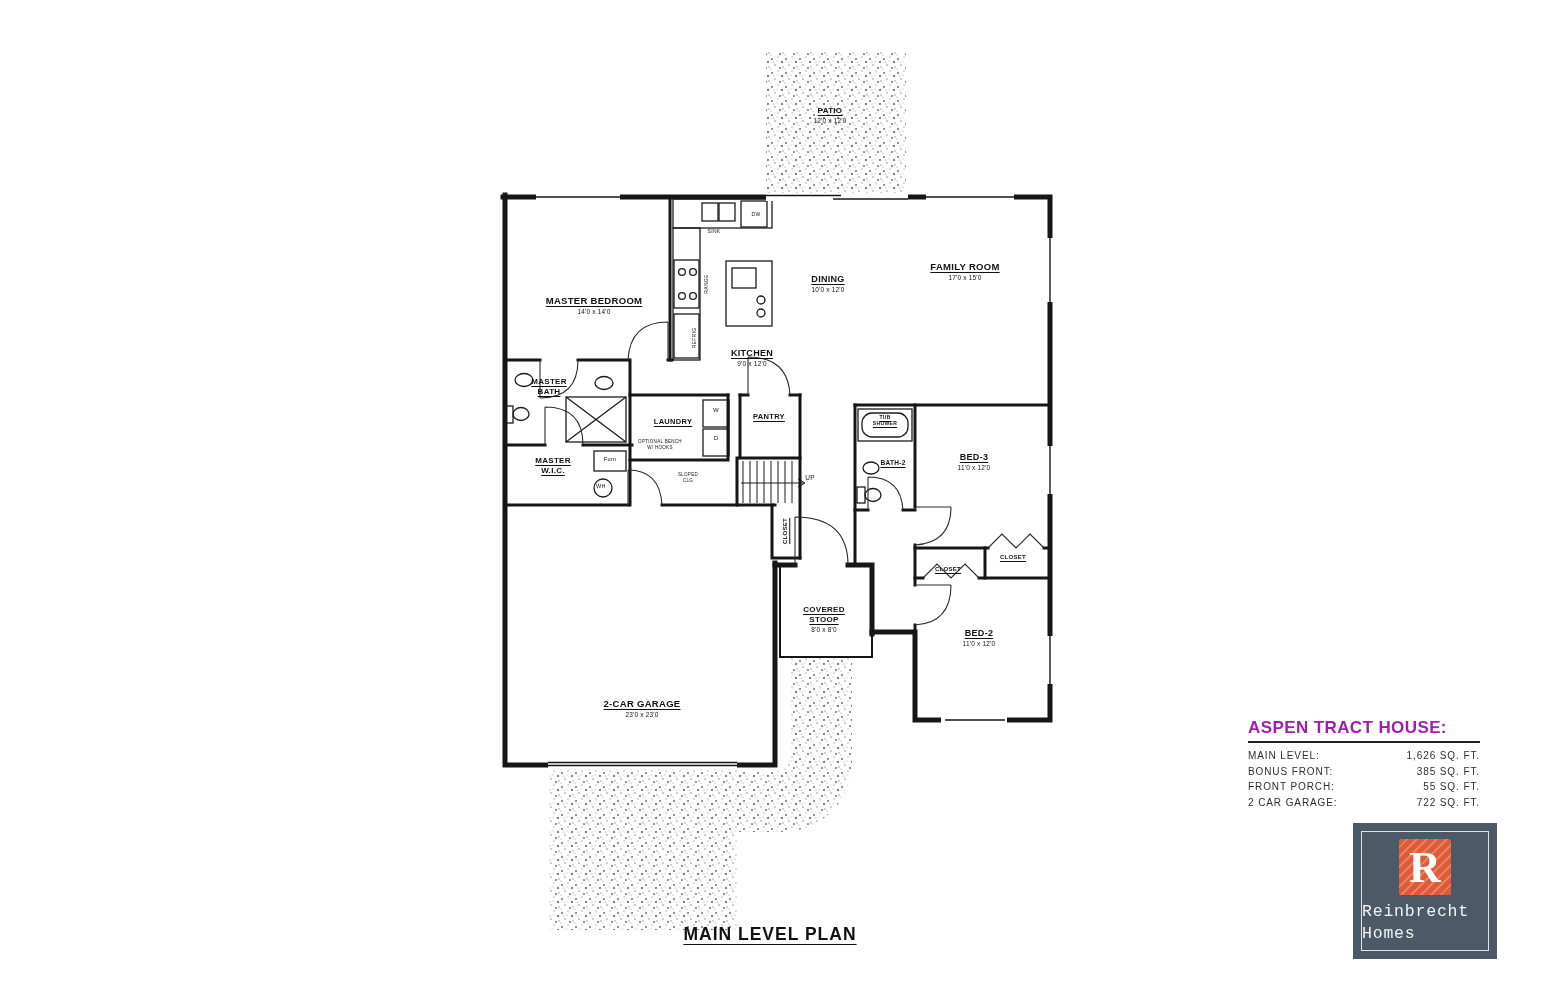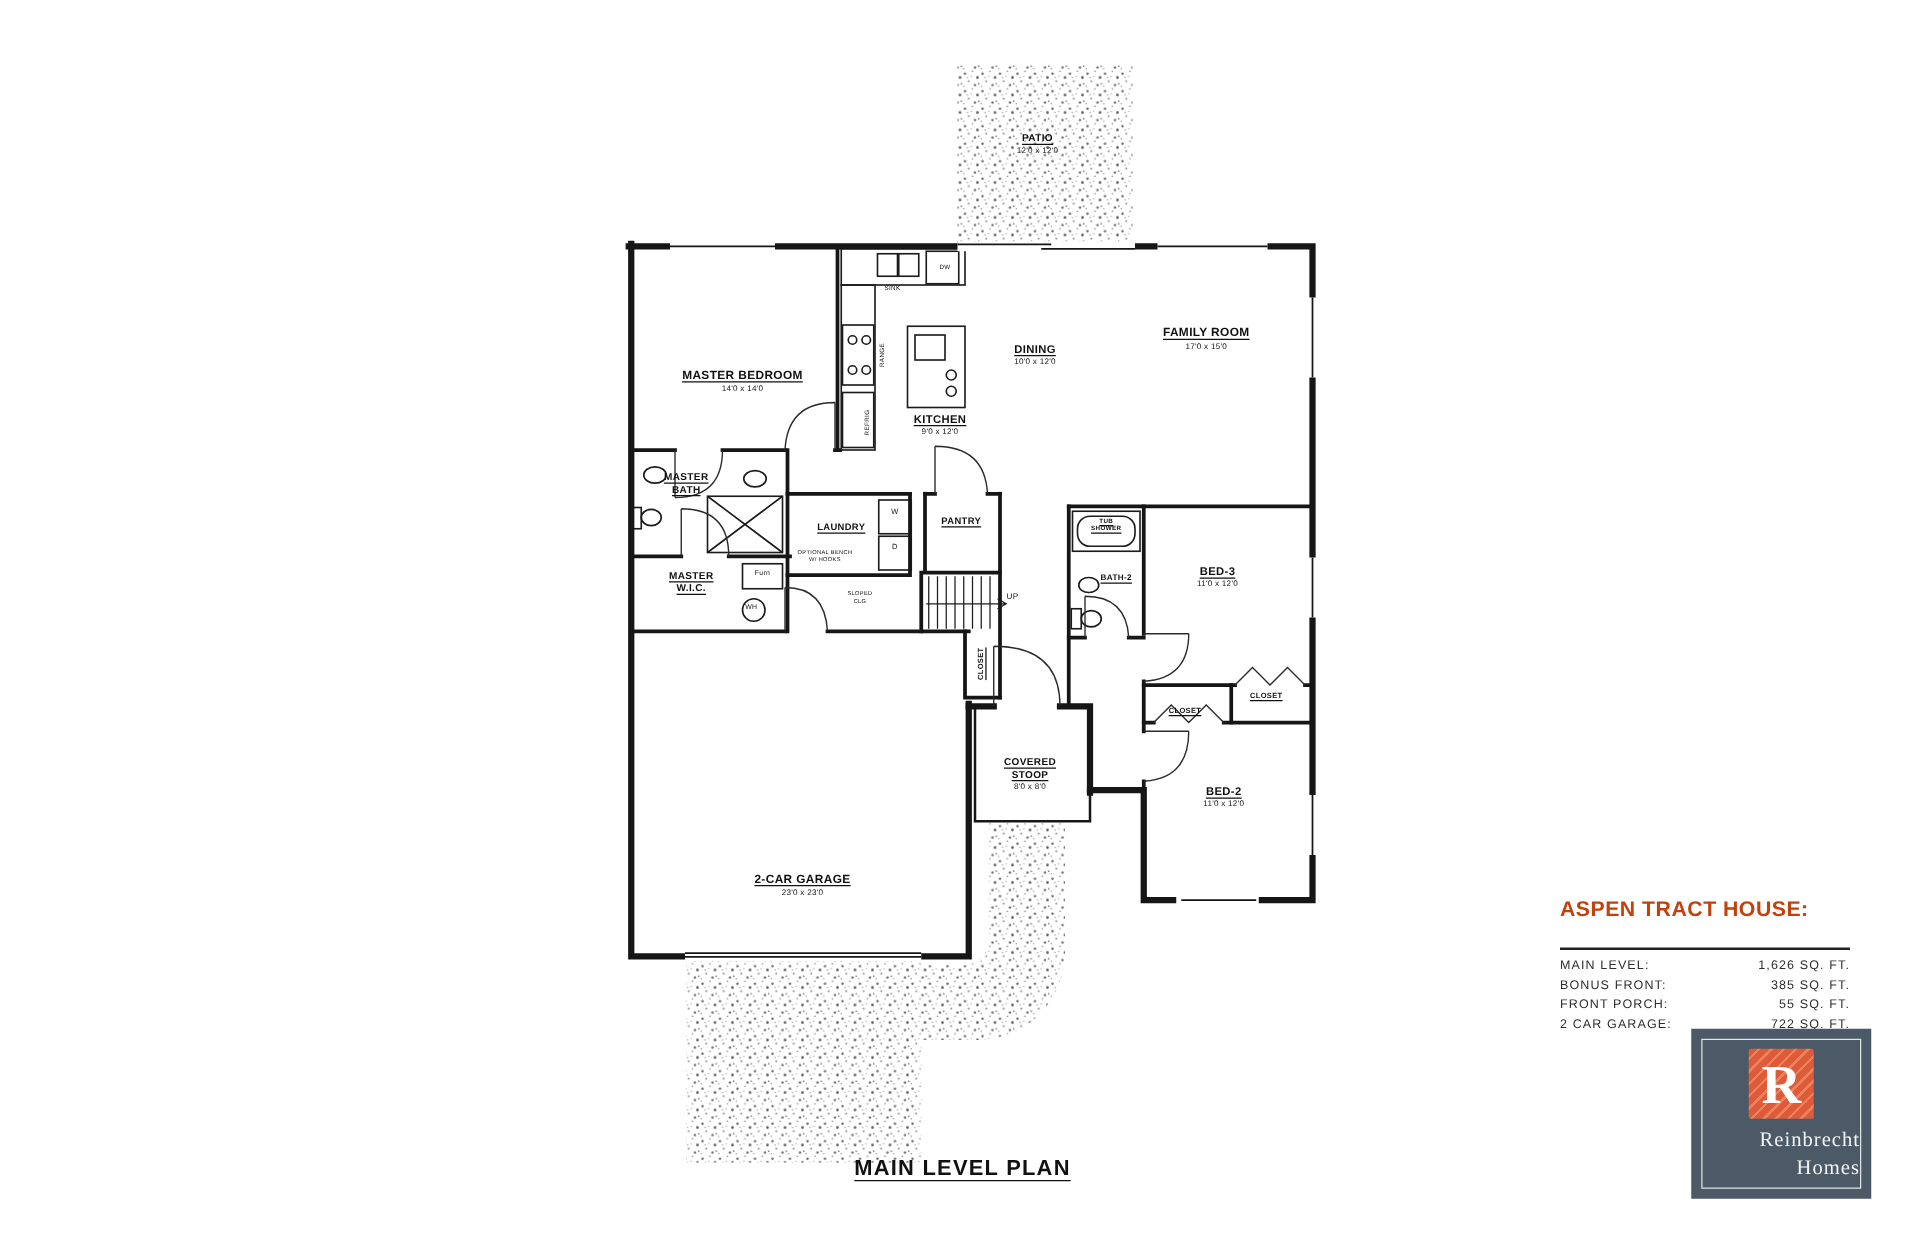--- a/index.html
+++ b/index.html
@@ -10,33 +10,33 @@
   
   .lbl{position:absolute;transform:translateX(-50%);text-align:center;line-height:1.25;letter-spacing:.3px;color:#111;white-space:nowrap;z-index:5}
   .lbl .rn{display:block;font-weight:700;text-decoration:underline;text-underline-offset:2px}
   .lbl .rd{display:block;font-weight:400;font-size:6.5px;letter-spacing:.2px;margin-top:1px}
   .lbl.plain .rn{font-weight:400;text-decoration:none}
   .lbl.wrap{white-space:normal}
   .lbl.v{transform:translate(-50%,-50%) rotate(-90deg)}
 
   
   .title-block{position:absolute;left:1248px;top:718px;width:232px}
-  .tb-heading{font-size:17px;font-weight:700;letter-spacing:.4px;color:#c2410c;border-bottom:2px solid #222;padding-bottom:20px;white-space:nowrap}
+  .tb-heading{font-size:17px;font-weight:700;letter-spacing:.4px;color:#a21caf;border-bottom:2px solid #222;padding-bottom:3px;white-space:nowrap}
   .tb-rows{margin-top:5px}
   .tb-row{display:flex;justify-content:space-between;font-size:10px;letter-spacing:.9px;color:#2e2e2e;line-height:1.55}
 
   
   .logo{position:absolute;left:1353px;top:823px;width:144px;height:136px;background:#4b5a66}
   .logo-inner{position:absolute;left:8px;top:8px;right:8px;bottom:8px;border:1px solid #dfe3e5}
   .logo-r{position:absolute;left:50%;top:7px;transform:translateX(-50%);width:52px;height:56px;
           background:repeating-linear-gradient(135deg,#dd5b38 0 5px,#ec8160 5px 7px);
           color:#fff;font-family:"Liberation Serif",serif;font-weight:700;font-size:44px;
           display:flex;align-items:center;justify-content:center;border-radius:2px}
-  .logo-name{position:absolute;bottom:6px;width:100%;text-align:right;color:#f1f3f4;
-             font-family:Liberation Serif, serif;font-size:16.5px;letter-spacing:.8px;line-height:1.3}
+  .logo-name{position:absolute;bottom:6px;width:100%;text-align:left;color:#f1f3f4;
+             font-family:Liberation Mono, monospace;font-size:16.5px;letter-spacing:.8px;line-height:1.3}
   .logo-name span{display:block}
 
   
   .sheet-title{position:absolute;left:770px;top:924px;transform:translateX(-50%);
                font-size:17.5px;font-weight:700;letter-spacing:1px;color:#111;
                text-decoration:underline;text-underline-offset:4px;white-space:nowrap}
 </style>
 </head>
 <body>
 
@@ -176,21 +176,21 @@
 </svg>
 
 <div class="lbl" style="left:830px;top:106px;font-size:8px">
   <span class="rn">PATIO</span>
   <span class="rd">12'0 x 12'0</span>
 </div>
 <div class="lbl" style="left:594px;top:295px;font-size:9.5px">
   <span class="rn">MASTER BEDROOM</span>
   <span class="rd">14'0 x 14'0</span>
 </div>
-<div class="lbl" style="left:752px;top:330px;font-size:9px">
+<div class="lbl" style="left:752px;top:348px;font-size:9px">
   <span class="rn">KITCHEN</span>
   <span class="rd">9'0 x 12'0</span>
 </div>
 <div class="lbl" style="left:828px;top:274px;font-size:9px">
   <span class="rn">DINING</span>
   <span class="rd">10'0 x 12'0</span>
 </div>
 <div class="lbl" style="left:965px;top:261px;font-size:9.5px">
   <span class="rn">FAMILY ROOM</span>
   <span class="rd">17'0 x 15'0</span>

